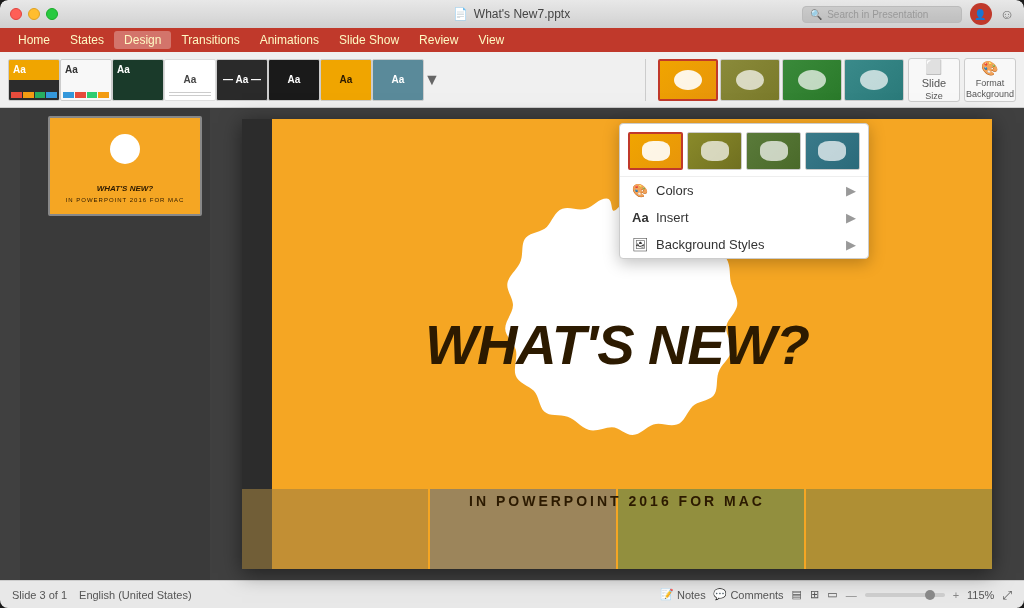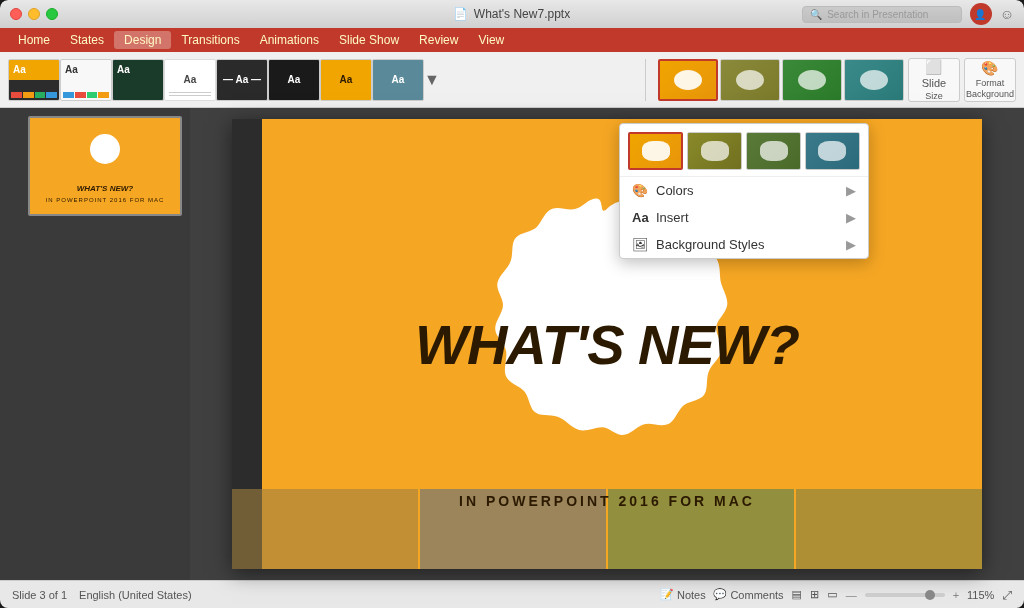--- a/index.html
+++ b/index.html
@@ -178,20 +178,21 @@
       font-size: 9px;
       color: #333;
       gap: 2px;
     }
 
     
     .main-area {
       display: flex;
       height: calc(608px - 28px - 24px - 56px - 28px);
       background: #404040;
+      padding-left: 20px;
     }
 
     
     .slide-panel {
       width: 190px;
       background: #3a3a3a;
       padding: 8px;
       overflow-y: auto;
     }
     .slide-thumb {

